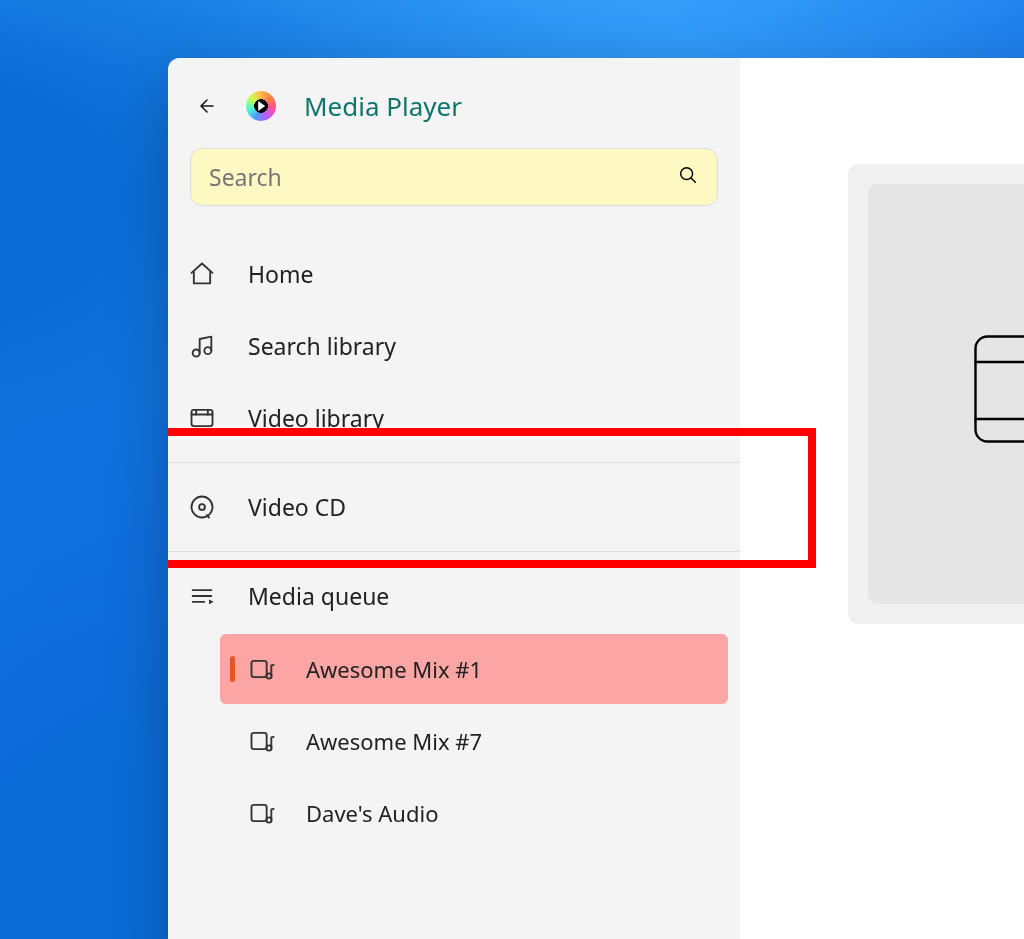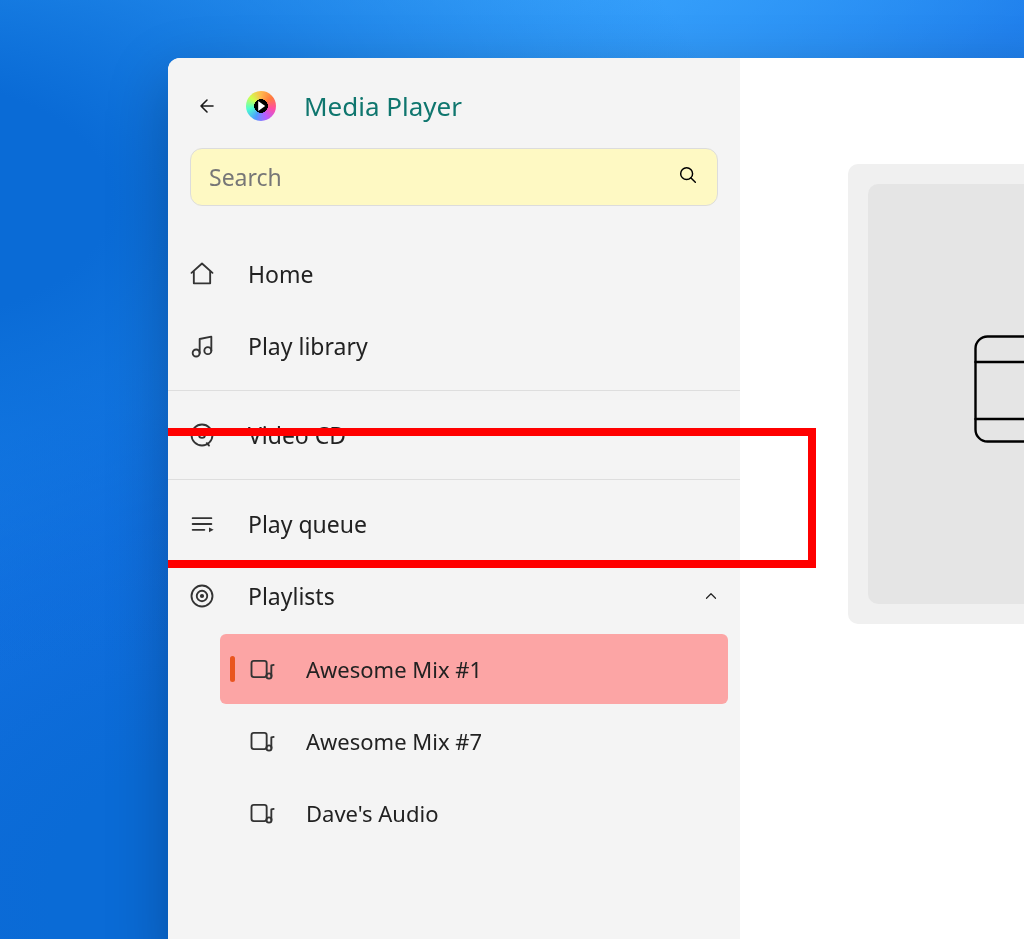--- a/index.html
+++ b/index.html
@@ -198,23 +198,34 @@
       </div>
 
       <div class="nav-item">
         <span class="ic">
           <svg viewBox="0 0 24 24">
               <circle cx="7" cy="18" r="3"></circle>
               <circle cx="17" cy="16" r="3"></circle>
               <path d="M10 18V6l10-2v12"></path>
             </svg>
         </span>
-        <span>Play library</span>
-      </div>
-
+        <span>Search library</span>
+      </div>
+
+      <div class="nav-item">
+        <span class="ic">
+          <svg viewBox="0 0 24 24">
+              <rect x="3" y="5" width="18" height="14" rx="2"></rect>
+              <line x1="7" y1="5" x2="7" y2="9"></line>
+              <line x1="17" y1="5" x2="17" y2="9"></line>
+              <line x1="3" y1="9" x2="21" y2="9"></line>
+            </svg>
+        </span>
+        <span>Video library</span>
+      </div>
 
       <div class="nav-divider"></div>
 
       <div class="nav-item">
         <span class="ic">
           <svg viewBox="0 0 24 24">
               <circle cx="12" cy="12" r="9"></circle>
               <circle cx="12" cy="12" r="2.5"></circle>
               <path d="M16 19l2 2"></path>
             </svg>
@@ -226,38 +237,23 @@
 
       <div class="nav-item">
         <span class="ic">
           <svg viewBox="0 0 24 24">
               <line x1="4" y1="7" x2="20" y2="7"></line>
               <line x1="4" y1="12" x2="20" y2="12"></line>
               <line x1="4" y1="17" x2="14" y2="17"></line>
               <path d="M18 15l4 2-4 2z" fill="currentColor" stroke="none"></path>
             </svg>
         </span>
-        <span>Play queue</span>
-      </div>
-
-      <div class="nav-item hdr">
-        <span class="ic">
-          <svg viewBox="0 0 24 24">
-              <circle cx="12" cy="12" r="9"></circle>
-              <circle cx="12" cy="12" r="4.5"></circle>
-              <circle cx="12" cy="12" r="1" fill="currentColor"></circle>
-            </svg>
-        </span>
-        <span>Playlists</span>
-        <span class="chev">
-          <svg viewBox="0 0 24 24" width="18" height="18">
-              <path d="M6 15l6-6 6 6"></path>
-            </svg>
-        </span>
-      </div>
+        <span>Media queue</span>
+      </div>
+
 
       <div class="sub">
         <div class="nav-item selected">
           <span class="sel-bar"></span>
           <span class="ic">
             <svg viewBox="0 0 24 24">
                 <rect x="3" y="5" width="13" height="14" rx="2"></rect>
                 <circle cx="18" cy="18" r="2.2"></circle>
                 <path d="M20 18V9l2-0.5"></path>
               </svg>

